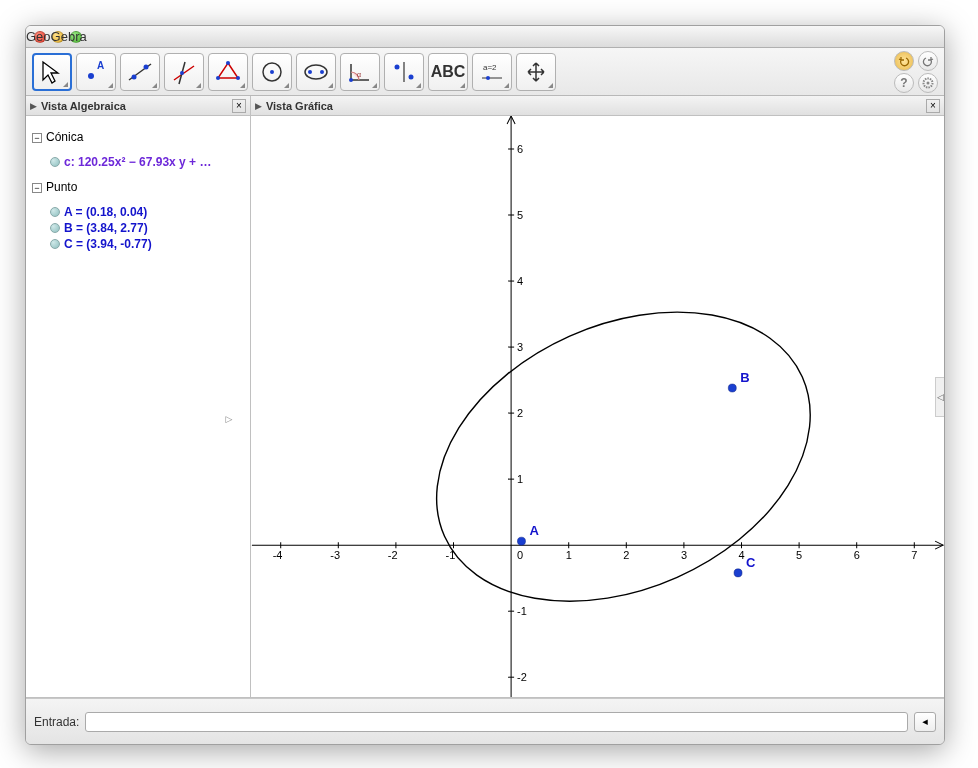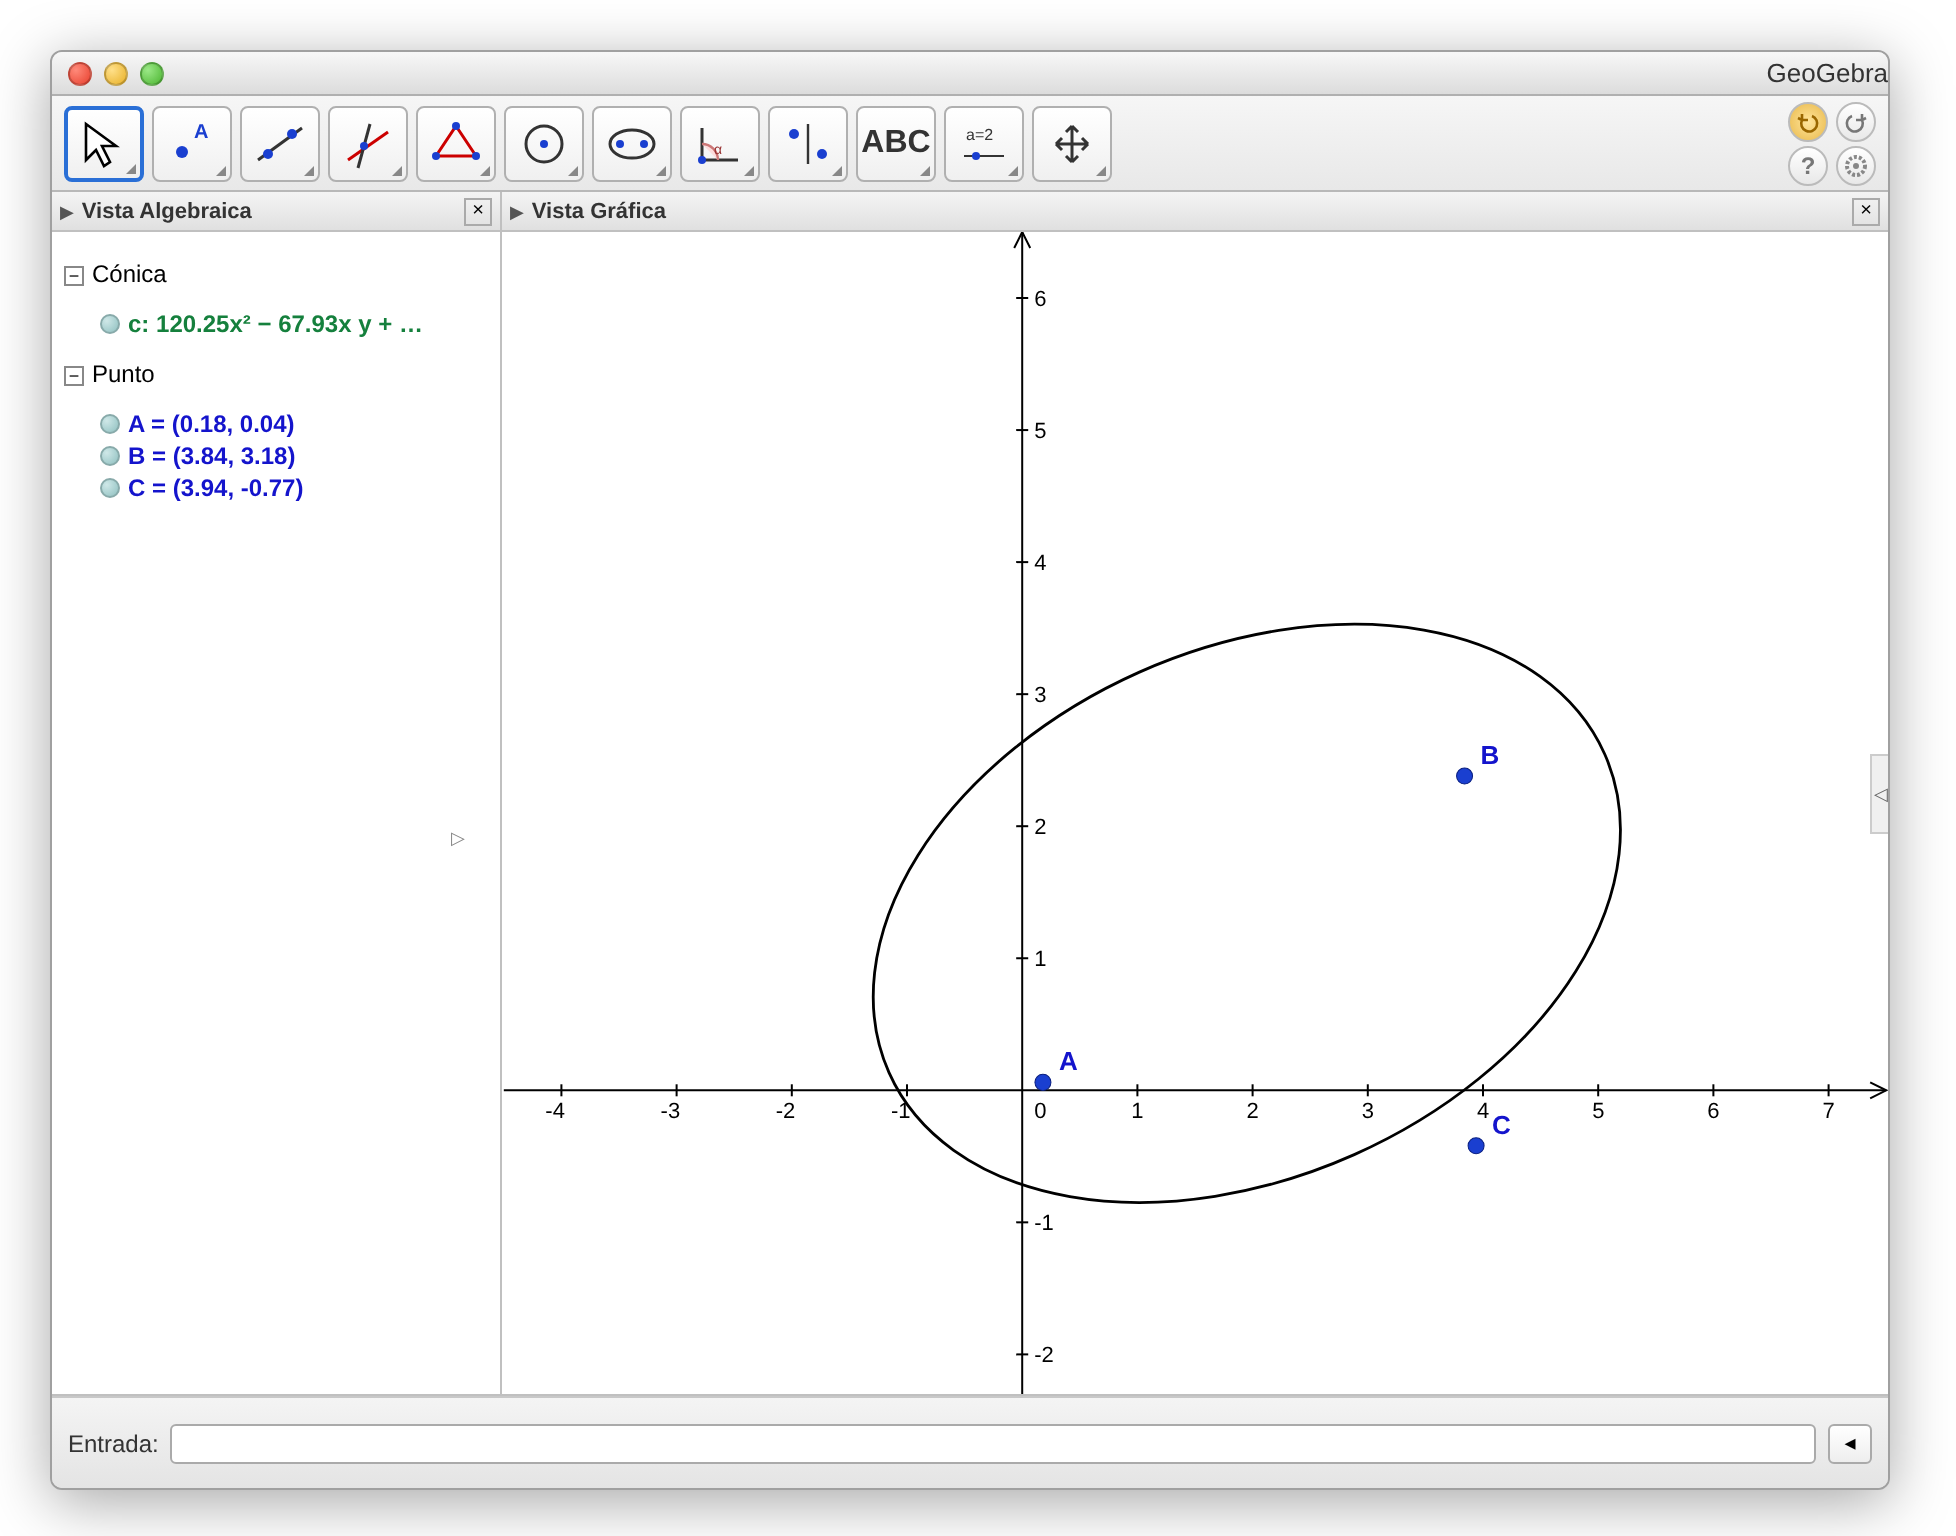--- a/index.html
+++ b/index.html
@@ -28,21 +28,21 @@
     border-bottom: 1px solid #b0b0b0;
     display: flex;
     align-items: center;
     position: relative;
   }
   .traffic { display: flex; gap: 6px; margin-left: 8px; }
   .tl { width: 12px; height: 12px; border-radius: 50%; border: 1px solid rgba(0,0,0,0.2);}
   .tl.red { background: radial-gradient(circle at 30% 30%, #ff8a7a, #e8402e);}
   .tl.yellow { background: radial-gradient(circle at 30% 30%, #ffe08a, #e8b026);}
   .tl.green { background: radial-gradient(circle at 30% 30%, #9be887, #4bb530);}
-  .title { position: absolute; left: 0; right: 0; text-align: right; font-size: 13px; color: #333; pointer-events: none;}
+  .title { position: absolute; left: 0; right: 0; text-align: left; font-size: 13px; color: #333; pointer-events: none;}
   .toolbar {
     height: 48px;
     background: linear-gradient(#f6f6f6, #e8e8e8);
     border-bottom: 1px solid #b8b8b8;
     display: flex;
     align-items: center;
     padding: 4px 6px;
   }
   .tool-btn {
     width: 40px; height: 38px;
@@ -78,21 +78,21 @@
   .panel-header .tri { font-size:9px; color:#555; margin-right:4px;}
   .panel-header .ptitle { font-weight:bold; color:#333; flex:1;}
   .panel-header .close { width:14px;height:14px;border:1px solid #aaa;font-size:10px;line-height:12px;text-align:center;cursor:pointer;}
   .algebra-panel { width:225px; border-right:1px solid #c0c0c0; display:flex; flex-direction:column; background:#fff;}
   .algebra-body { flex:1; padding:4px 6px; font-size:12px; overflow:auto;}
   .cat { color:#000; font-weight:normal; margin:10px 0;}
   .cat-toggle { display:inline-block;width:10px;height:10px;border:1px solid #888;text-align:center;line-height:8px;font-size:9px;margin-right:4px;cursor:pointer;}
   .item { margin-left:18px; display:flex; align-items:center; gap:4px; padding:1px 0;}
   .bullet { width:10px;height:10px;border-radius:50%;border:1px solid #8aa;background:radial-gradient(circle at 30% 30%,#cfe8e8,#8fc0c0);}
   .item-text { color:#1414cc; font-weight:bold;}
-  .item-text.black { color:#15803d; }
+  .item-text.black { color:#6d28d9; }
   .graphics-panel { flex:1; display:flex; flex-direction:column; position:relative;}
   .graphics-body { flex:1; position:relative; overflow:hidden;}
   .graphics-body svg { width:100%; height:100%;}
   .side-expand { position:absolute; right:-1px; top:50%; transform:translateY(-50%); width:10px;height:40px;background:#f0f0f0;border:1px solid #ccc;border-right:none;display:flex;align-items:center;justify-content:center;font-size:9px;color:#666;cursor:pointer;}
   .left-expand { position:absolute; left:224px; top:52%; width:10px;height:40px;display:flex;align-items:center;justify-content:center;font-size:9px;color:#888;cursor:pointer;}
   .input-bar {
     height: 46px;
     background: linear-gradient(#f4f4f4,#e4e4e4);
     display:flex; align-items:center;
     padding:0 8px; gap:6px;
@@ -257,21 +257,21 @@
         </div>
         <div class="cat">
           <span class="cat-toggle">−</span><span>Punto</span>
         </div>
         <div class="item">
           <span class="bullet"></span>
           <span class="item-text">A = (0.18, 0.04)</span>
         </div>
         <div class="item">
           <span class="bullet"></span>
-          <span class="item-text">B = (3.84, 3.18)</span>
+          <span class="item-text">B = (3.84, 2.77)</span>
         </div>
         <div class="item">
           <span class="bullet"></span>
           <span class="item-text">C = (3.94, -0.77)</span>
         </div>
       </div>
     </div>
 
     <div class="graphics-panel">
       <div class="panel-header">

